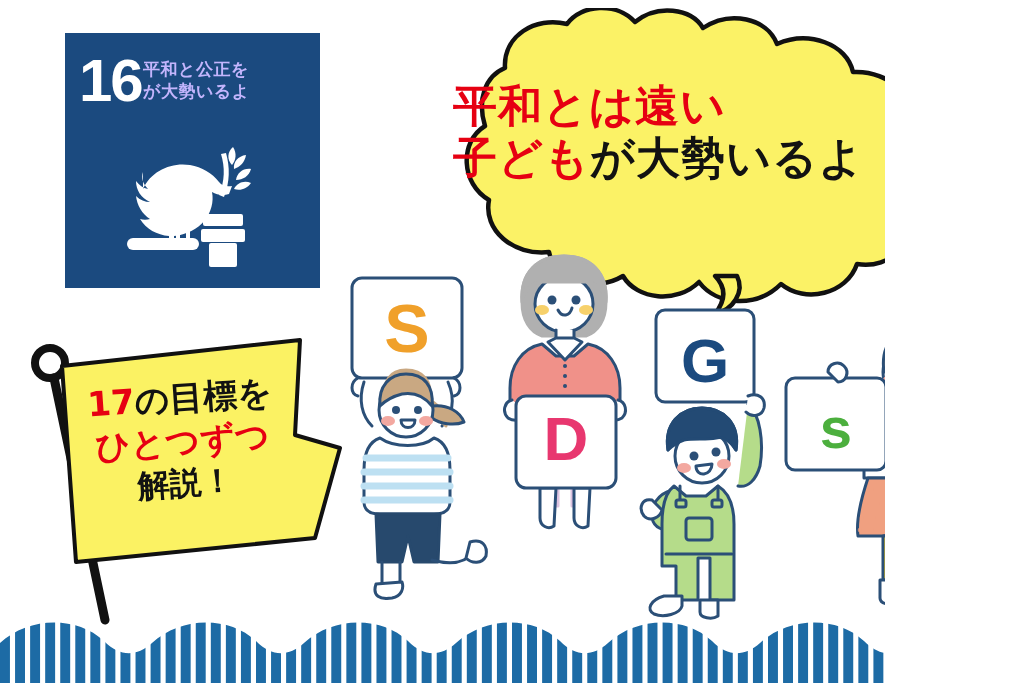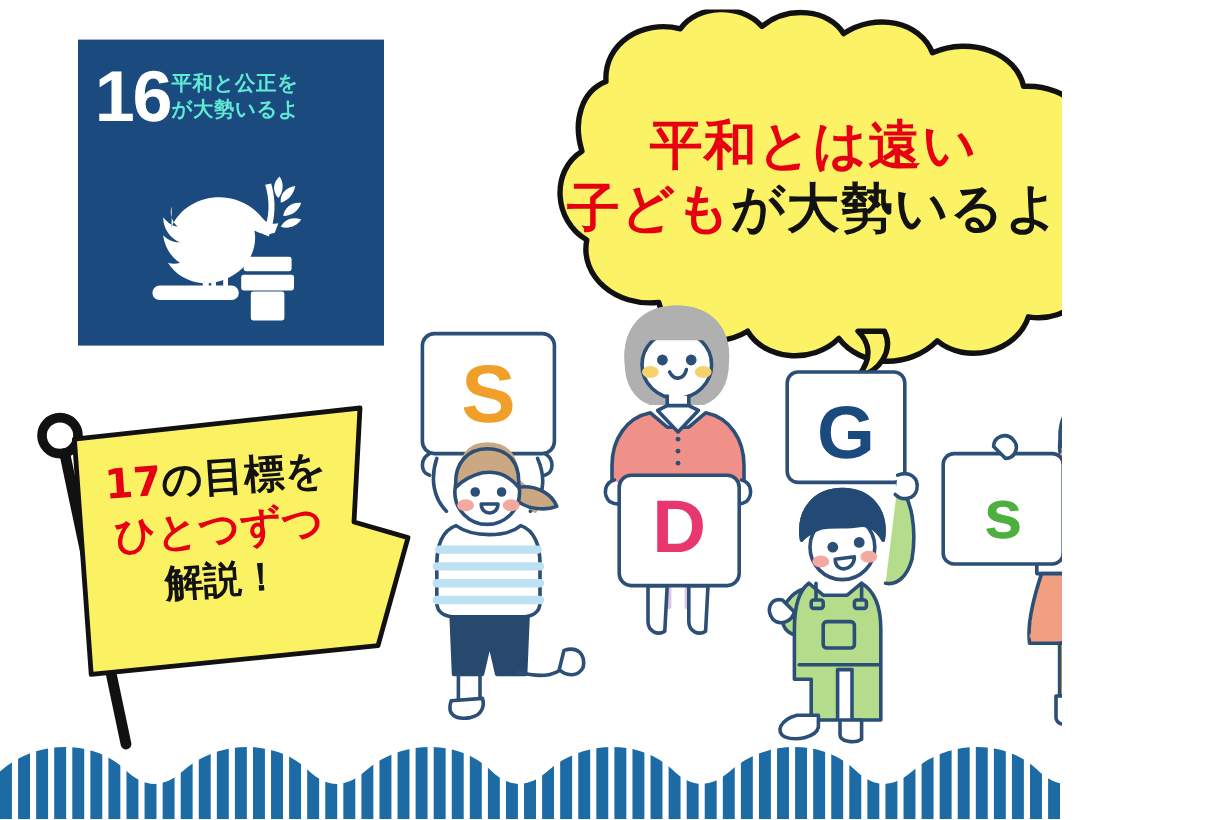--- a/index.html
+++ b/index.html
@@ -2,27 +2,27 @@
 <html><head>
 <meta charset="utf-8">
 <style>
   html,body{margin:0;padding:0;background:#fff;}
   body{width:1024px;height:683px;overflow:hidden;font-family:"Liberation Sans","DejaVu Sans",sans-serif;}
   #stage{position:relative;width:885px;height:683px;background:#ffffff;overflow:hidden;}
 
   
   .sdg-badge{position:absolute;left:65px;top:33px;width:255px;height:255px;background:#1b4a7f;}
   .sdg-num{position:absolute;left:14px;top:18px;font-size:60px;font-weight:bold;color:#fff;letter-spacing:-2px;line-height:1;font-family:"Liberation Sans",sans-serif;}
-  .sdg-label{position:absolute;left:78px;top:26px;color:#5eead4;font-size:17px;line-height:1.32;font-weight:bold;letter-spacing:0.5px;}
+  .sdg-label{position:absolute;left:78px;top:26px;color:#c4b5fd;font-size:17px;line-height:1.32;font-weight:bold;letter-spacing:0.5px;}
   .sdg-icon{position:absolute;left:48px;top:108px;width:160px;height:130px;}
 
   
   .bubble-wrap{position:absolute;left:385px;top:8px;width:580px;height:320px;}
-  .bubble-text{position:absolute;left:68px;top:72px;width:450px;text-align:center;line-height:1.18;
-    font-size:44px;font-weight:bold;letter-spacing:1px;font-family:"DejaVu Sans","Liberation Sans",sans-serif;margin-top:16px;}
+  .bubble-text{position:absolute;left:68px;top:72px;width:450px;line-height:1.18;
+    font-size:44px;font-weight:bold;letter-spacing:1px;font-family:"DejaVu Sans","Liberation Sans",sans-serif;}
   .bubble-line{white-space:nowrap;}
   .red{color:#e60012;}
   .blk{color:#121212;}
 
   
   .flag-wrap{position:absolute;left:10px;top:330px;width:345px;height:300px;}
   .flag-text{position:absolute;left:60px;top:48px;width:225px;text-align:center;line-height:1.2;
      font-size:33px;font-weight:bold;font-family:"DejaVu Sans","Liberation Sans",sans-serif;
      transform:rotate(-4deg);}
   .flag-line{white-space:nowrap;}

